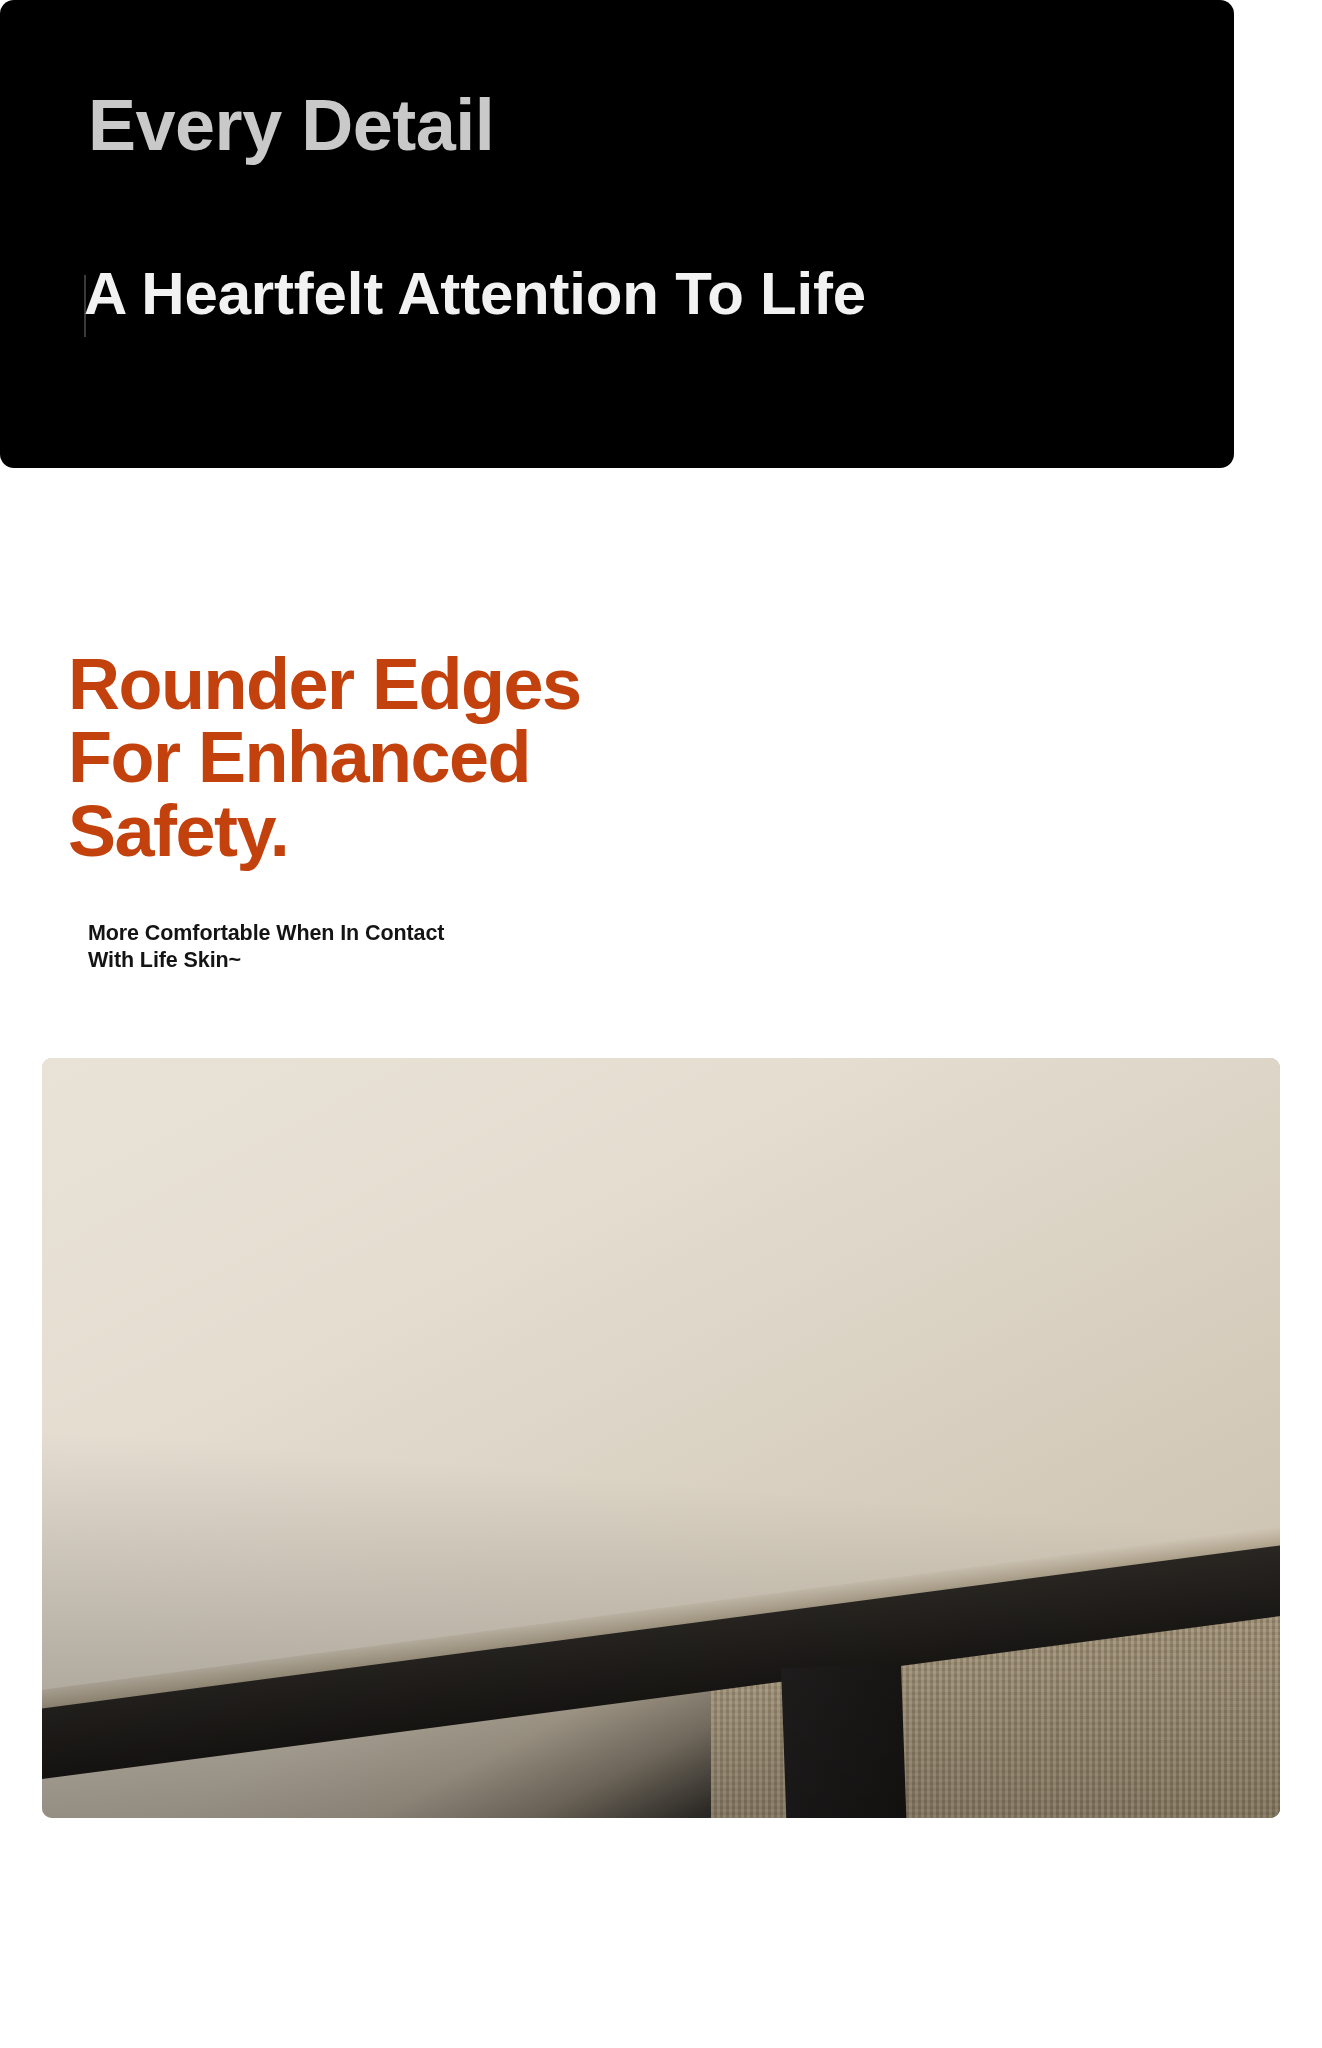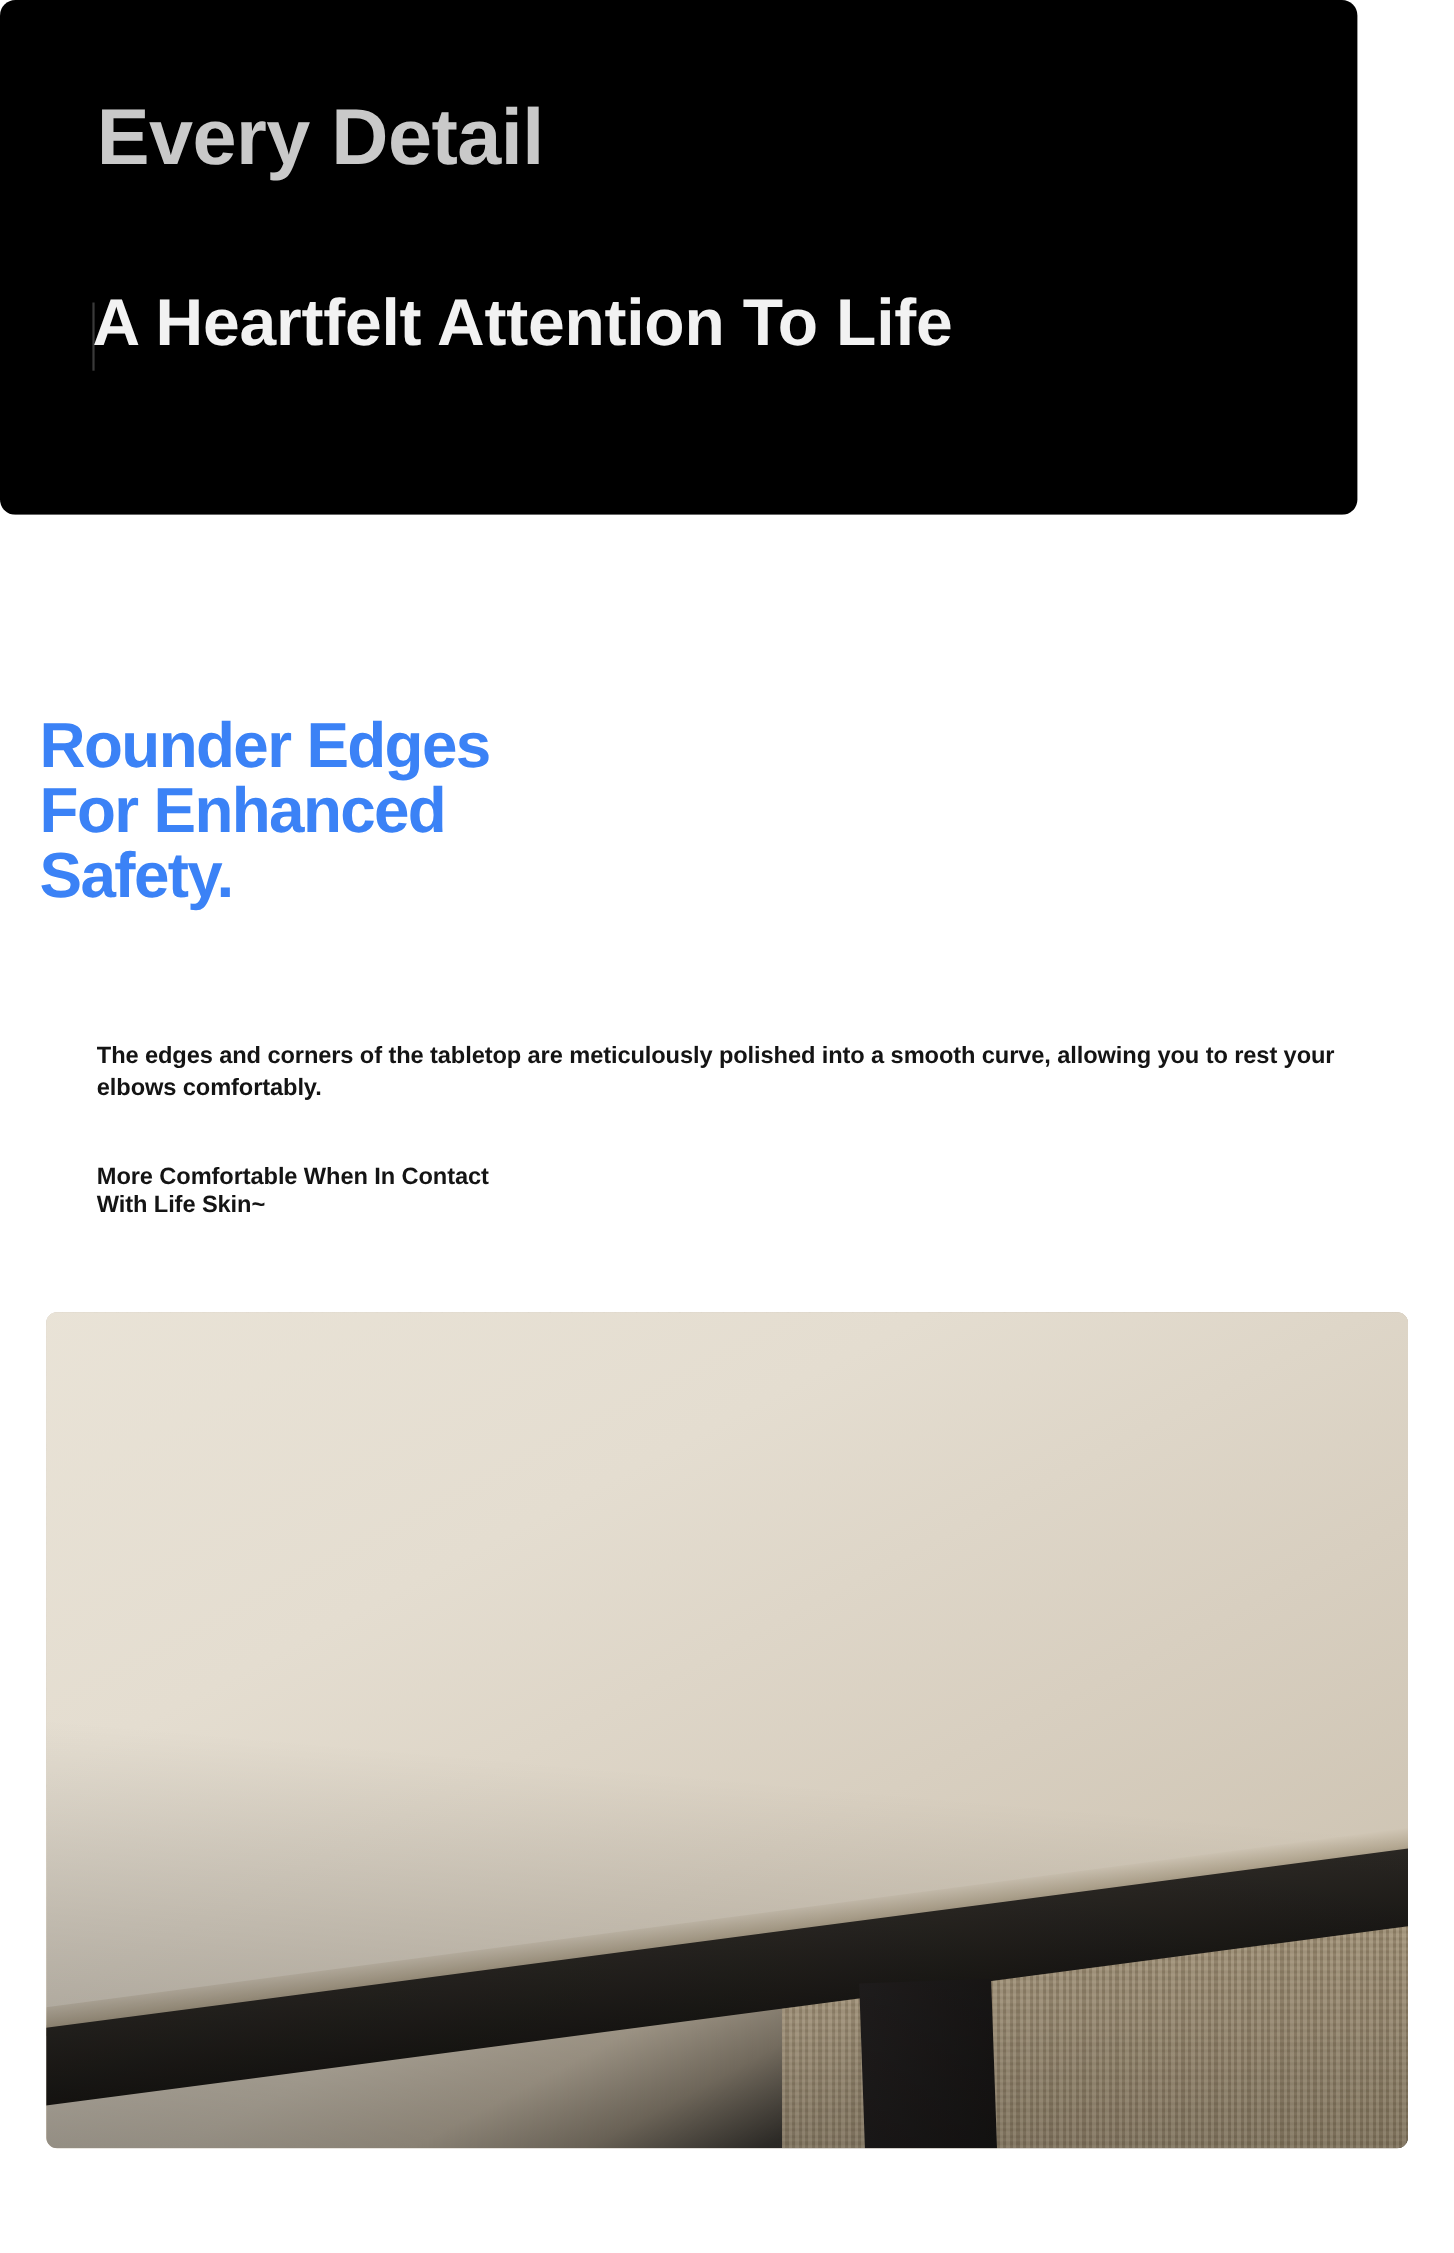--- a/index.html
+++ b/index.html
@@ -59,26 +59,26 @@
   }
 
   
   .content {
     position: relative;
     width: 1322px;
     background: #ffffff;
     padding-top: 180px;
   }
   .heading {
-    margin-left: 36px;
-    font-size: 58px;
+    margin-left: 68px;
+    font-size: 72px;
     font-weight: 700;
     letter-spacing: -1.5px;
     line-height: 1.02;
-    color: #3b82f6;
+    color: #c2410c;
     white-space: pre-line;
     width: 800px;
   }
   .body-copy {
     margin-left: 88px;
     margin-top: 120px;
     width: 1160px;
     font-size: 21.5px;
     font-weight: 700;
     line-height: 1.35;
@@ -204,21 +204,20 @@
     <div class="hero-title">Every Detail</div>
     <div class="hero-tick"></div>
     <div class="hero-sub">A Heartfelt Attention To Life</div>
   </section>
 
   <section class="content">
     <h1 class="heading">Rounder Edges
 For Enhanced
 Safety.</h1>
 
-    <p class="body-copy">The edges and corners of the tabletop are meticulously polished into a smooth curve, allowing you to rest your elbows comfortably.</p>
 
     <p class="tagline">More Comfortable When In Contact
 With Life Skin~</p>
 
     <figure class="photo-wrap">
       <div class="photo">
         <div class="rug"></div>
         <div class="table-top"></div>
         <div class="table-edge"></div>
         <div class="table-frame"></div>

